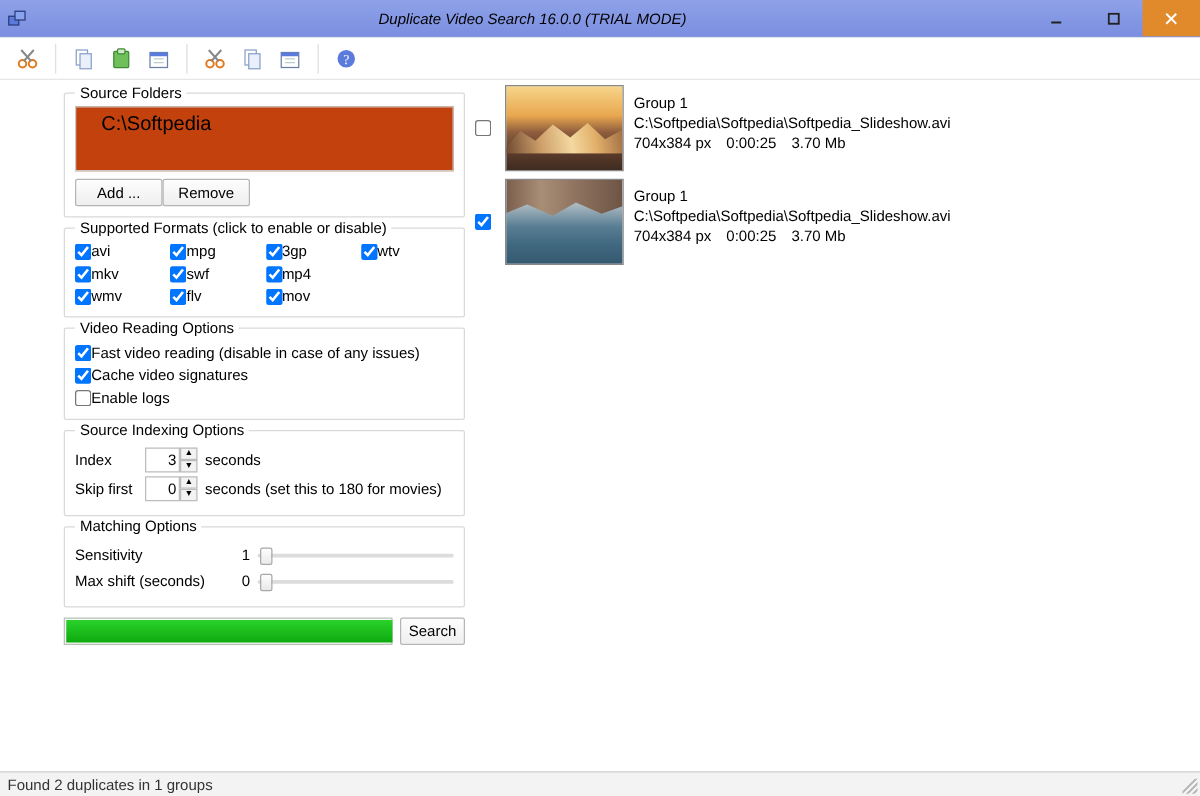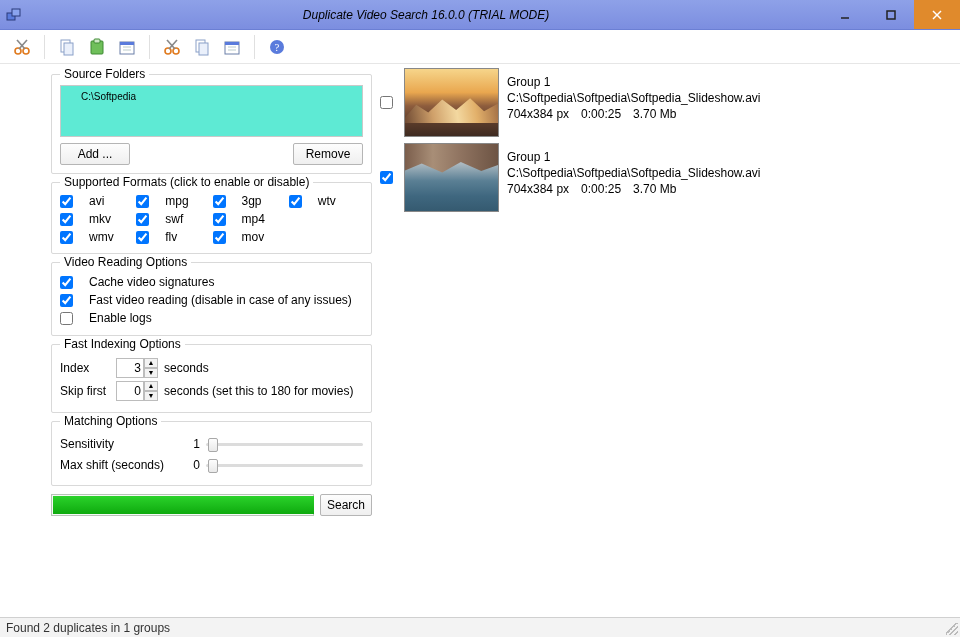--- a/index.html
+++ b/index.html
@@ -16,27 +16,27 @@
   .tbtn { width:24px; height:24px; display:flex; align-items:center; justify-content:center; cursor:pointer; border-radius:2px; }
   .tsep { width:1px; height:24px; background:#e0e0e0; margin:0 4px; }
   
   .body { display:flex; height: calc(637px - 30px - 34px - 20px); background:#fff;padding-left:41px; }
   .leftpanel { width:337px; padding:4px 6px 4px 10px; overflow:hidden; }
   .rightpanel { flex:1; padding:4px 6px 4px 2px; overflow:auto; }
   
   .grp { border:1px solid #d9d9d9; border-radius:2px; padding:10px 8px 8px 8px; margin-bottom:8px; position:relative; margin-top:6px; }
   .grp .legend { position:absolute; top:-8px; left:8px; background:#fff; padding:0 4px; color:#000; font-size:12px; }
   
-  .folderlist { border:1px solid #c9c9c9; background:#5eead4; height:52px; padding:4px 6px; font-size:10px; color:#000; }
+  .folderlist { border:1px solid #c9c9c9; background:#c2410c; height:52px; padding:4px 6px; font-size:16px; color:#000; }
   .folderlist .item { padding:1px 4px; }
   .btn { background:linear-gradient(#fdfdfd,#efefef); border:1px solid #b5b5b5; border-radius:2px; padding:3px 10px; font-size:12px; cursor:pointer; min-width:70px;}
-  .btnrow { display:flex; justify-content:space-between; margin-top:6px; }
+  .btnrow { display:flex; margin-top:6px; }
   
   .fmtgrid { display:grid; grid-template-columns: repeat(4, 1fr); gap:2px 2px; }
-  .chk { display:flex; align-items:center; gap:16px; font-size:12px; padding:1px 0; }
+  .chk { display:flex; align-items:center; gap:0; font-size:12px; padding:1px 0; }
   .chk input { width:13px; height:13px; }
   
   .optlist .chk { padding:2px 0; }
   
   .idxrow { display:flex; align-items:center; gap:6px; font-size:12px; margin:3px 0; }
   .spin { display:flex; align-items:center; }
   .spin input { width:28px; height:20px; border:1px solid #bcbcbc; text-align:right; padding:0 2px; font-size:12px;}
   .spin .arrows { display:flex; flex-direction:column; }
   .spin .arrows span { width:14px; height:10px; border:1px solid #bcbcbc; background:#f3f3f3; font-size:7px; line-height:8px; text-align:center; cursor:pointer;}
   
@@ -217,35 +217,35 @@
           <label class="chk">
             <input type="checkbox" checked="" style="">
             <span>mov</span>
           </label>
         </div>
     </div>
 
     <div class="grp optlist">
       <span class="legend">Video Reading Options</span>
       <label class="chk">
+          <input type="checkbox" id="ck-fast" checked="" style="">
+          <span>Fast video reading (disable in case of any issues)</span>
+        </label>
+      <label class="chk">
           <input type="checkbox" id="ck-cache" checked="" style="">
           <span>Cache video signatures</span>
-        </label>
-      <label class="chk">
-          <input type="checkbox" id="ck-fast" checked="" style="">
-          <span>Fast video reading (disable in case of any issues)</span>
         </label>
       <label class="chk">
           <input type="checkbox" id="ck-logs" style="">
           <span>Enable logs</span>
         </label>
     </div>
 
     <div class="grp">
-      <span class="legend">Fast Indexing Options</span>
+      <span class="legend">Source Indexing Options</span>
       <div class="idxrow">
         <span style="width:50px;">Index</span>
         <div class="spin">
           <input type="text" value="3" style="">
           <div class="arrows">
               <span>▲</span>
               <span>▼</span>
             </div>
         </div>
         <span>seconds</span>

